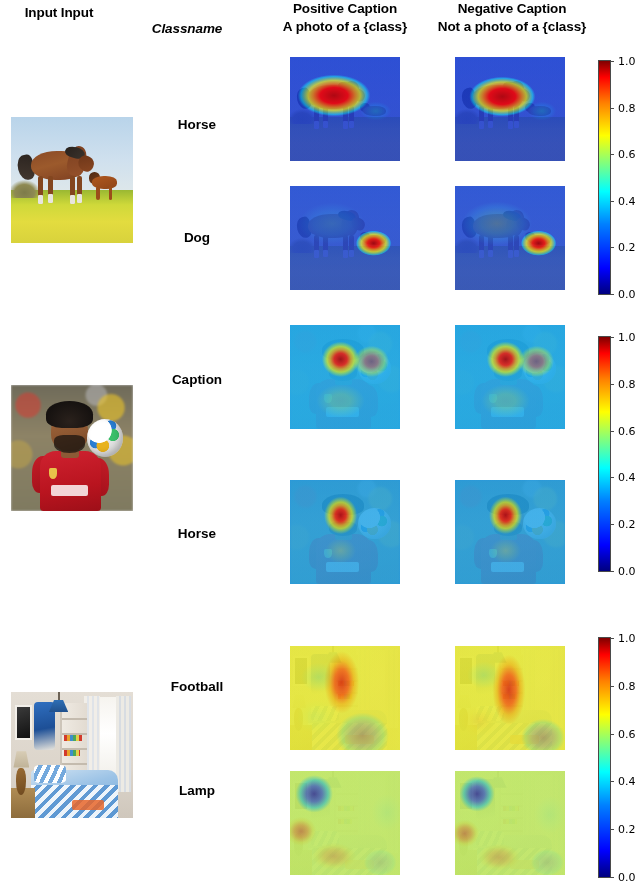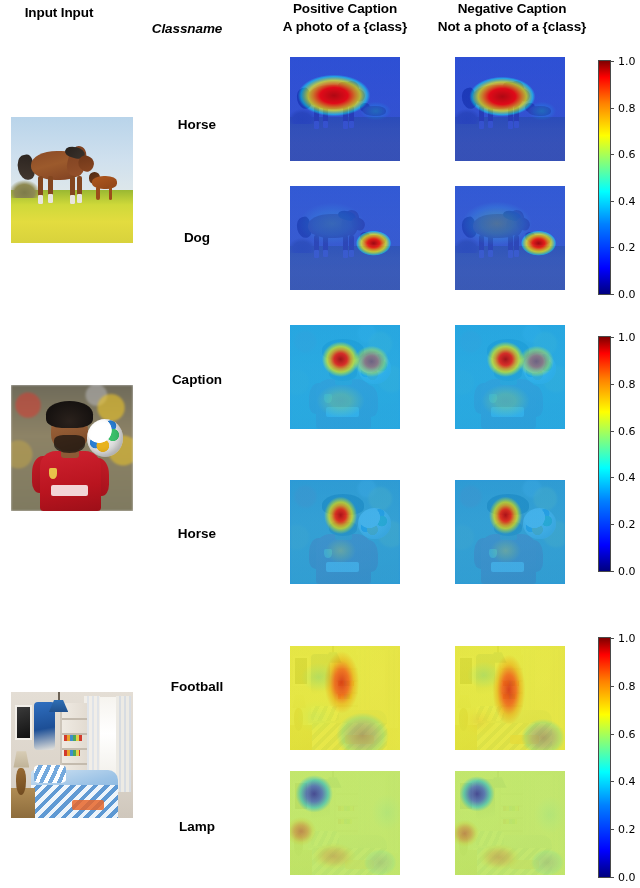--- a/index.html
+++ b/index.html
@@ -696,21 +696,21 @@
     <div class="heat" style="
       background:
         radial-gradient(ellipse 15% 34% at 49% 42%, rgba(220,10,0,0.72) 0%, rgba(255,60,0,0.66) 42%, rgba(255,170,0,0.56) 72%, rgba(255,235,40,0.48) 100%),
         radial-gradient(ellipse 20% 18% at 80% 88%, rgba(30,40,190,0.66) 0%, rgba(30,110,230,0.58) 48%, rgba(0,210,230,0.48) 80%, rgba(150,235,120,0.4) 100%),
         radial-gradient(ellipse 15% 13% at 26% 28%, rgba(0,200,235,0.52) 0%, rgba(120,230,160,0.4) 62%, rgba(235,230,60,0.3) 100%),
         radial-gradient(ellipse 17% 15% at 22% 72%, rgba(255,90,0,0.5) 0%, rgba(255,190,20,0.42) 60%, rgba(250,225,45,0.32) 100%),
         linear-gradient(120deg, rgba(250,200,30,0.55) 0%, rgba(252,222,40,0.55) 35%, rgba(255,170,20,0.5) 70%, rgba(250,205,35,0.55) 100%);
     "></div>
   </div>
 
-  <div class="classname" style="left:127px; top:819px;">
+  <div class="classname" style="left:127px; top:783px;">
     <span>Lamp</span>
   </div>
 
   <div class="panel" style="left:290px; top:771px; width:110px; height:104px;">
     <div class="scene">
       <div class="s-room-wall"></div>
         <div class="s-room-window"></div>
       <div class="s-room-curtain"></div>
         <div class="s-room-curtain2"></div>
       <div class="s-shelf-unit">

